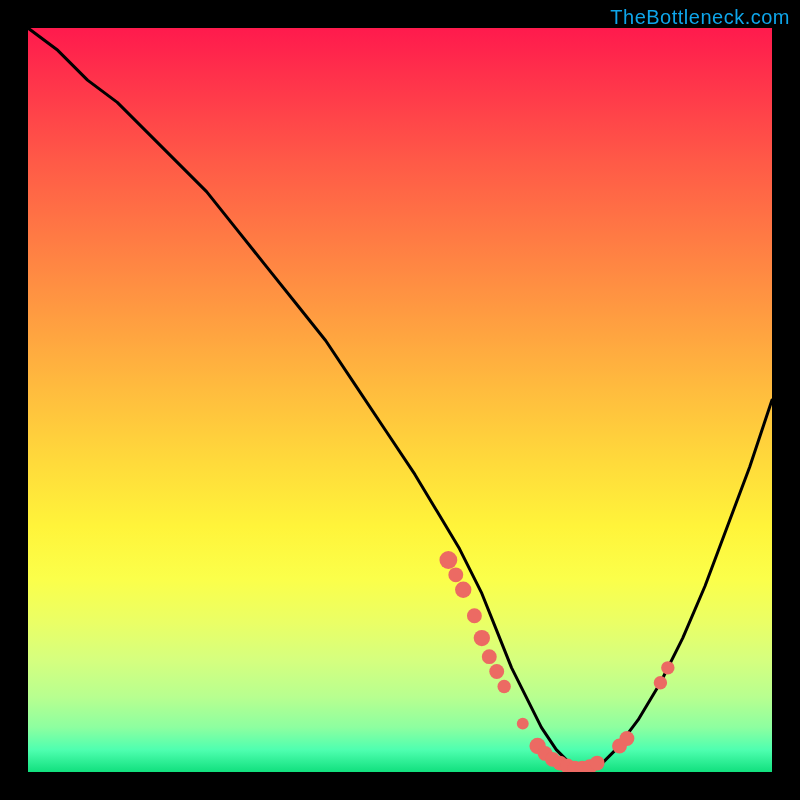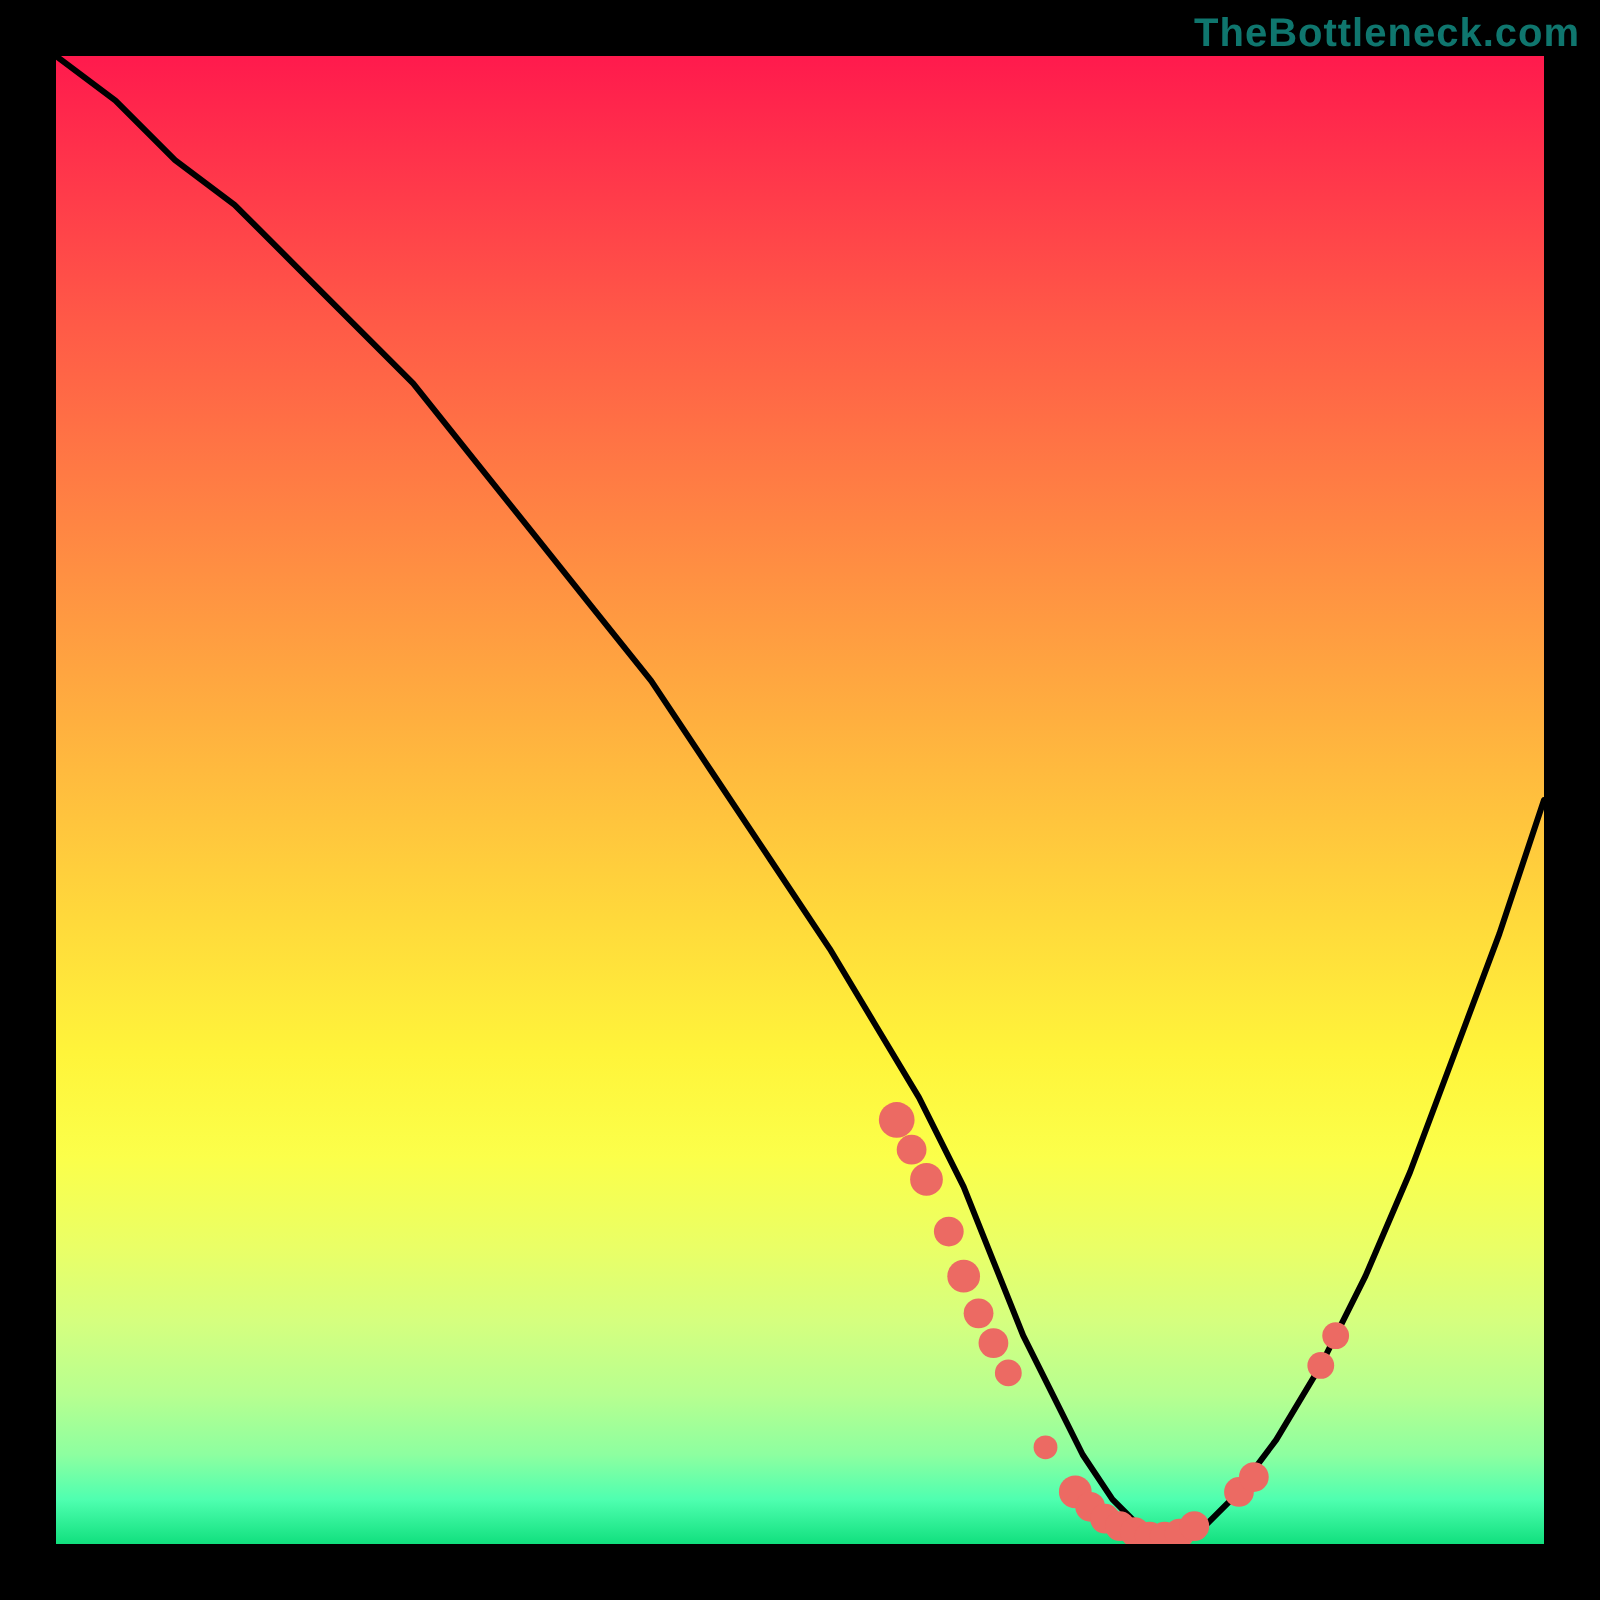--- a/index.html
+++ b/index.html
@@ -14,23 +14,23 @@
   .page {
     position: relative;
     width: 800px;
     height: 800px;
     background: #000;
   }
   .watermark {
     position: absolute;
     top: 6px;
     right: 10px;
-    color: #0f766e;
+    color: #0ea5e9;
     font-size: 20px;
-    font-weight: 700;
+    font-weight: 400;
     letter-spacing: 0.5px;
     z-index: 5;
   }
   .plot-outer {
     position: absolute;
     left: 28px;
     top: 28px;
     width: 744px;
     height: 744px;
     background: #000;

